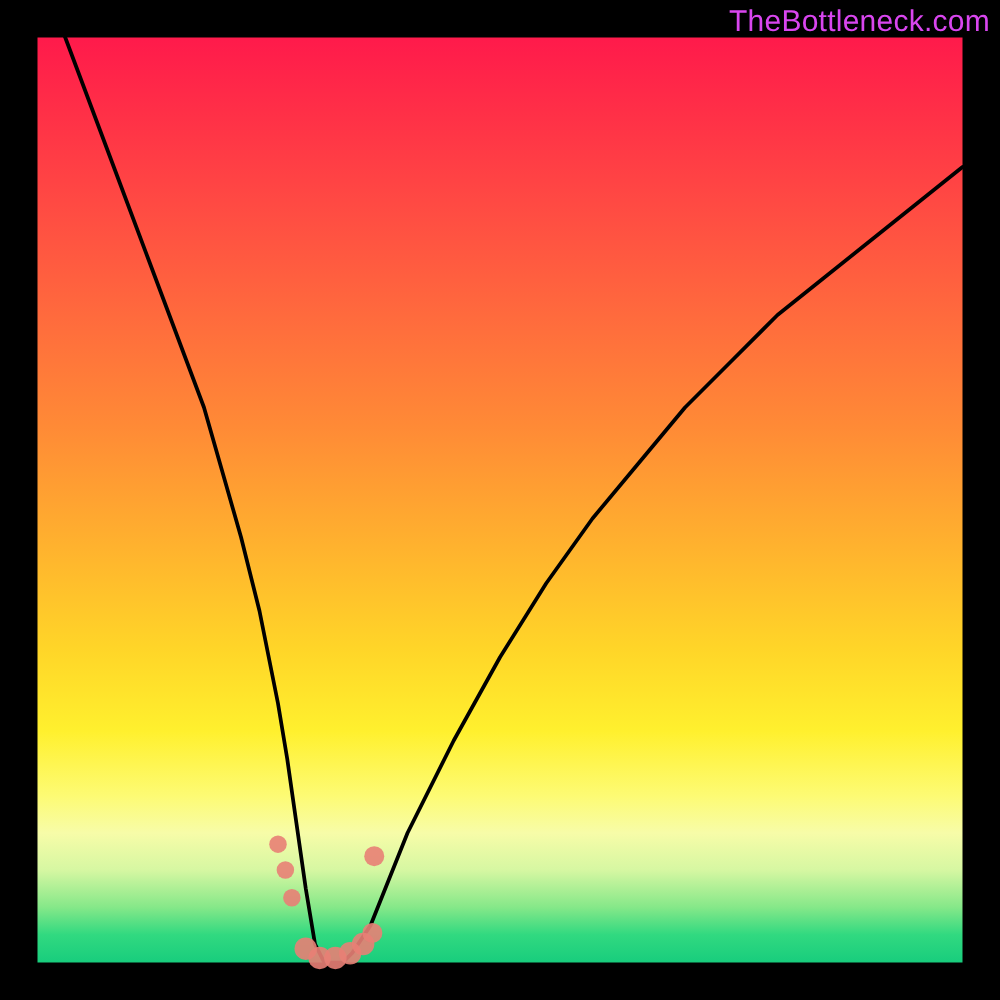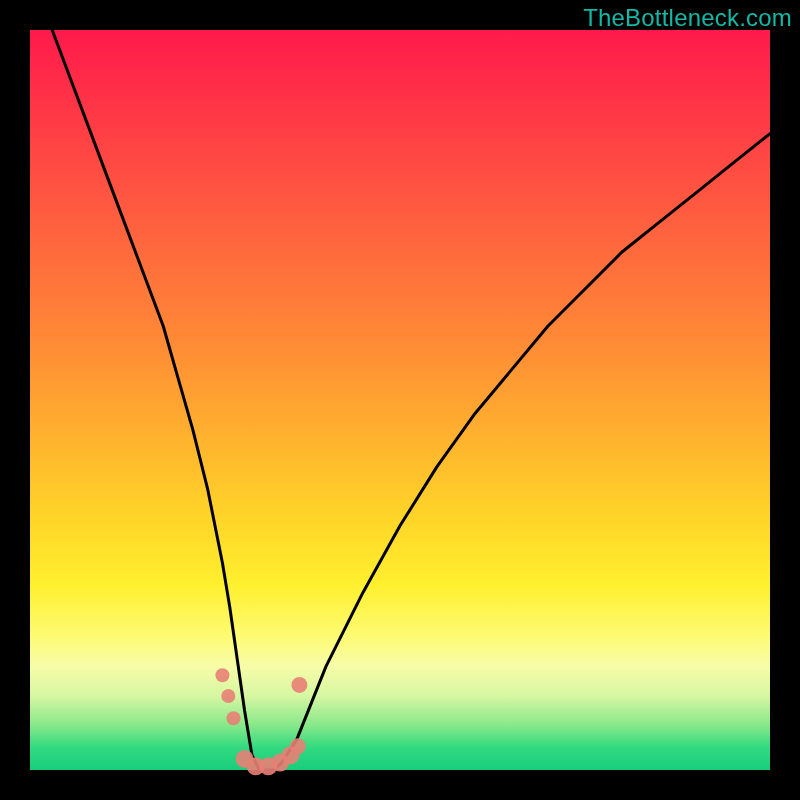--- a/index.html
+++ b/index.html
@@ -40,21 +40,21 @@
       #d6f7a2 90%,
       #86e889 94%,
       #31d980 97%,
       #18cd7d 100%
     );
   }
   .watermark {
     position: absolute;
     top: 4px;
     right: 8px;
-    color: #14b8a6;
+    color: #d946ef;
     font-size: 24px;
     letter-spacing: 0.2px;
     user-select: none;
   }
   svg.curve {
     position: absolute;
     left: 0;
     top: 0;
     width: 740px;
     height: 740px;

